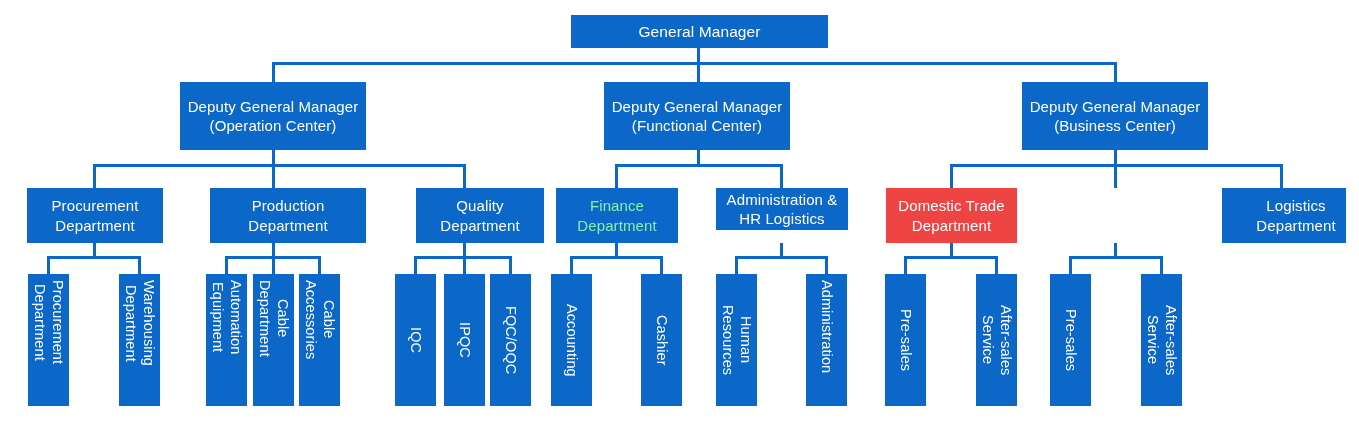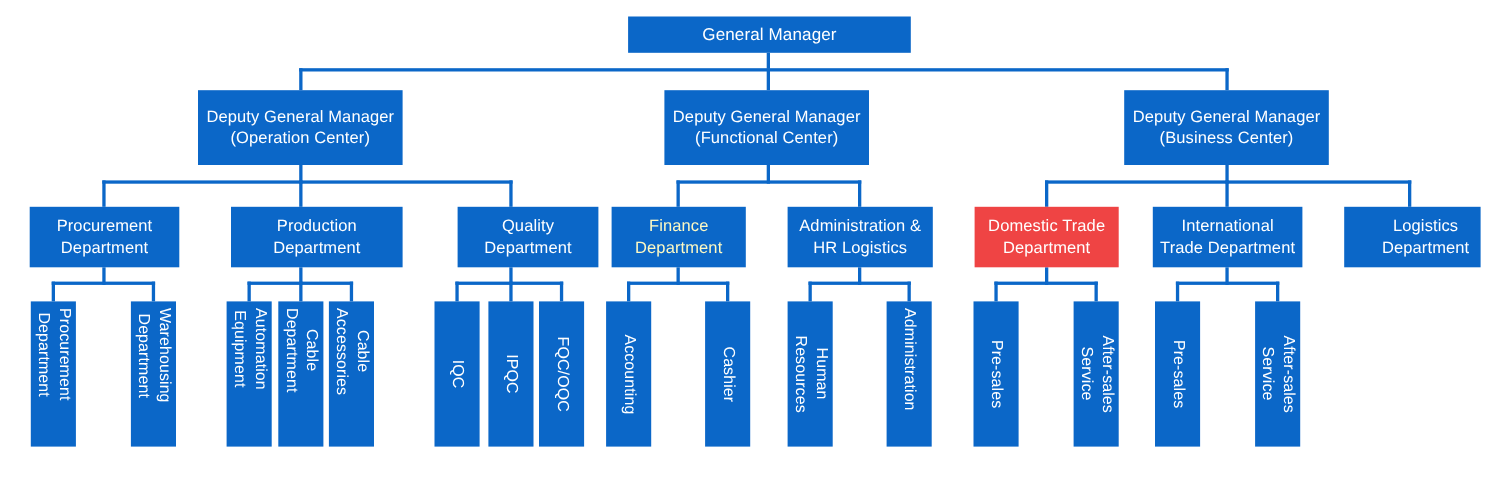--- a/index.html
+++ b/index.html
@@ -165,47 +165,41 @@
     </span>
   </div>
 
   <div class="box l2" style="left: 400px; top: 188px; width: 128px; height: 55px; background: rgb(11, 103, 200); color: rgb(255, 255, 255); margin-left: 16px;">
     <span class="txt">
       <span>Quality</span><br>
       <span>Department</span>
     </span>
   </div>
 
-  <div class="box l2" style="left: 556px; top: 188px; width: 122px; height: 55px; background: rgb(11, 103, 200); color: #fef9c3;">
+  <div class="box l2" style="left: 556px; top: 188px; width: 122px; height: 55px; background: rgb(11, 103, 200); color: #86efac;">
     <span class="txt">
       <span>Finance</span><br>
       <span>Department</span>
     </span>
   </div>
 
-  <div class="box l2" style="left: 716px; top: 188px; width: 132px; height: 55px; background: rgb(11, 103, 200); color: rgb(255, 255, 255);">
+  <div class="box l2" style="left: 716px; top: 188px; width: 132px; height: 42px; background: rgb(11, 103, 200); color: rgb(255, 255, 255);">
     <span class="txt">
       <span>Administration &amp;</span><br>
       <span>HR Logistics</span>
     </span>
   </div>
 
   <div class="box l2" style="left: 886px; top: 188px; width: 131px; height: 55px; background: #ef4444; color: rgb(255, 255, 255);">
     <span class="txt">
       <span>Domestic Trade</span><br>
       <span>Department</span>
     </span>
   </div>
 
-  <div class="box l2" style="left: 1048px; top: 188px; width: 136px; height: 55px; background: rgb(11, 103, 200); color: rgb(255, 255, 255);">
-    <span class="txt">
-      <span>International</span><br>
-      <span>Trade Department</span>
-    </span>
-  </div>
 
   <div class="box l2" style="left: 1222px; top: 188px; width: 124px; height: 55px; background: rgb(11, 103, 200); color: rgb(255, 255, 255); padding-left: 24px;">
     <span class="txt">
       <span>Logistics</span><br>
       <span>Department</span>
     </span>
   </div>
 
   <div class="box leaf" style="left: 28px; top: 274px; width: 41px; height: 132px; background: rgb(11, 103, 200); color: rgb(255, 255, 255);">
     <span class="txt">

